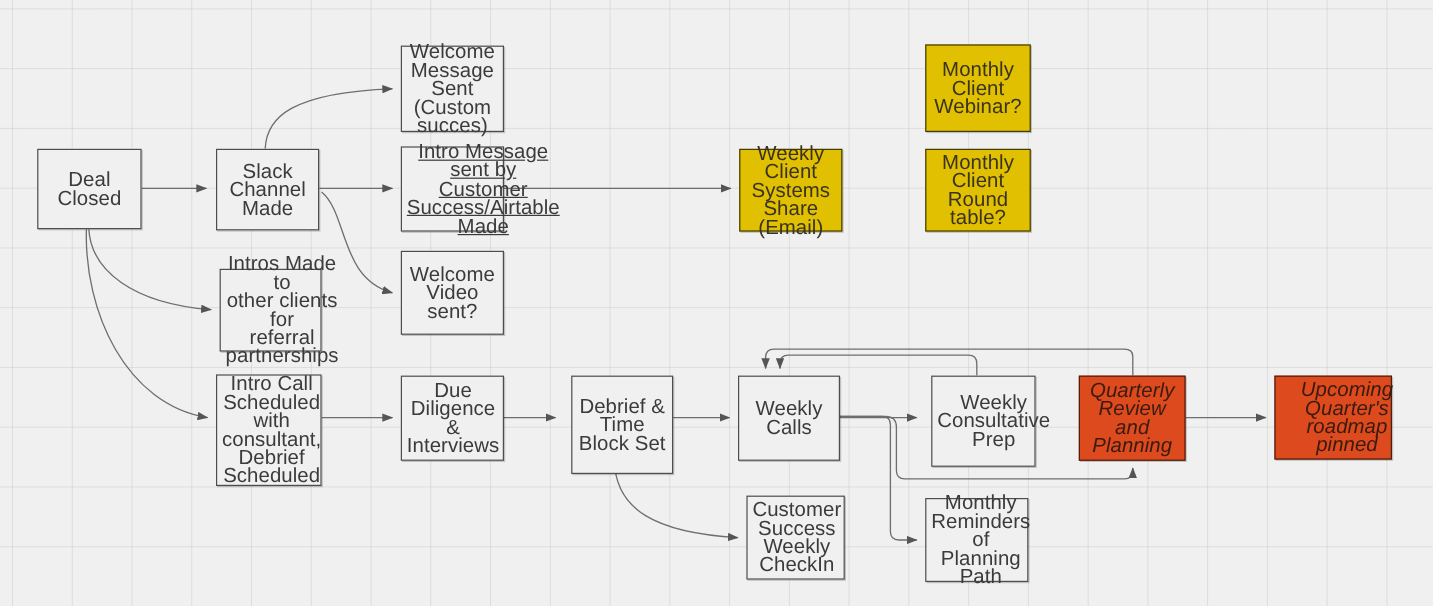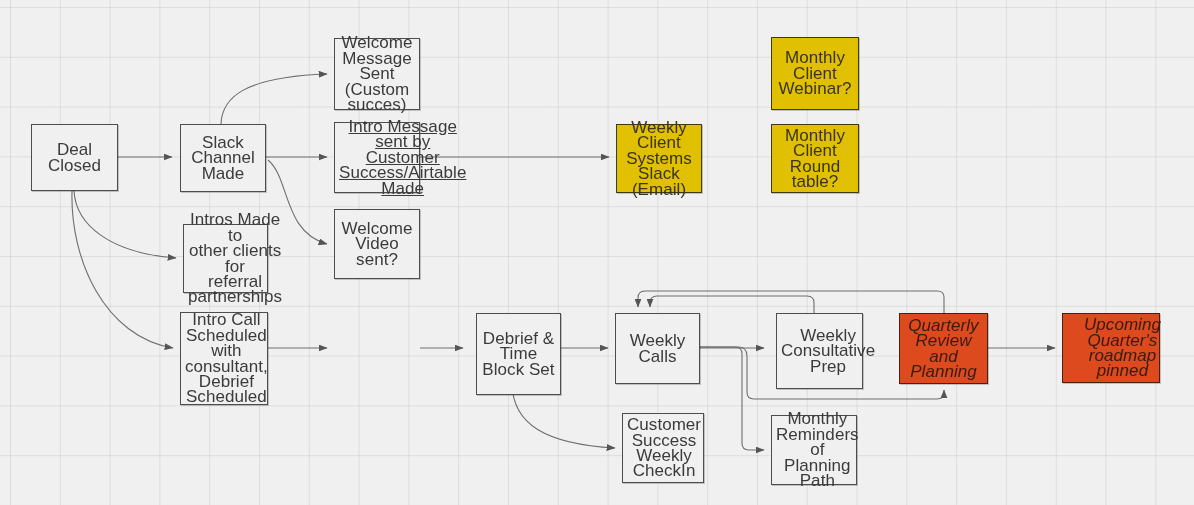--- a/index.html
+++ b/index.html
@@ -117,20 +117,24 @@
 referral
 partnerships</span>
   </div>
   <div class="node plain" style="left:180px;top:312px;width:88px;height:93px;">
     <span class="node-label">Intro Call
 Scheduled with
 consultant,
 Debrief
 Scheduled</span>
   </div>
+  <div class="node plain" style="left:334px;top:313px;width:86px;height:71px;">
+    <span class="node-label">Due Diligence &amp;
+Interviews</span>
+  </div>
   <div class="node plain" style="left:476px;top:313px;width:85px;height:82px;">
     <span class="node-label">Debrief &amp; Time
 Block Set</span>
   </div>
   <div class="node plain" style="left:615px;top:313px;width:85px;height:71px;">
     <span class="node-label">Weekly Calls</span>
   </div>
   <div class="node plain" style="left:776px;top:313px;width:87px;height:76px;">
     <span class="node-label">Weekly
 Consultative Prep</span>
@@ -149,21 +153,21 @@
 Success Weekly
 CheckIn</span>
   </div>
   <div class="node plain" style="left:771px;top:415px;width:86px;height:70px;">
     <span class="node-label">Monthly
 Reminders of
 Planning Path</span>
   </div>
   <div class="node yellow" style="left:616px;top:124px;width:86px;height:69px;">
     <span class="node-label">Weekly Client
-Systems Slack
+Systems Share
 (Email)</span>
   </div>
   <div class="node yellow" style="left:771px;top:37px;width:88px;height:73px;">
     <span class="node-label">Monthly Client
 Webinar?</span>
   </div>
   <div class="node yellow" style="left:771px;top:124px;width:88px;height:69px;">
     <span class="node-label">Monthly Client
 Round table?</span>
   </div>

